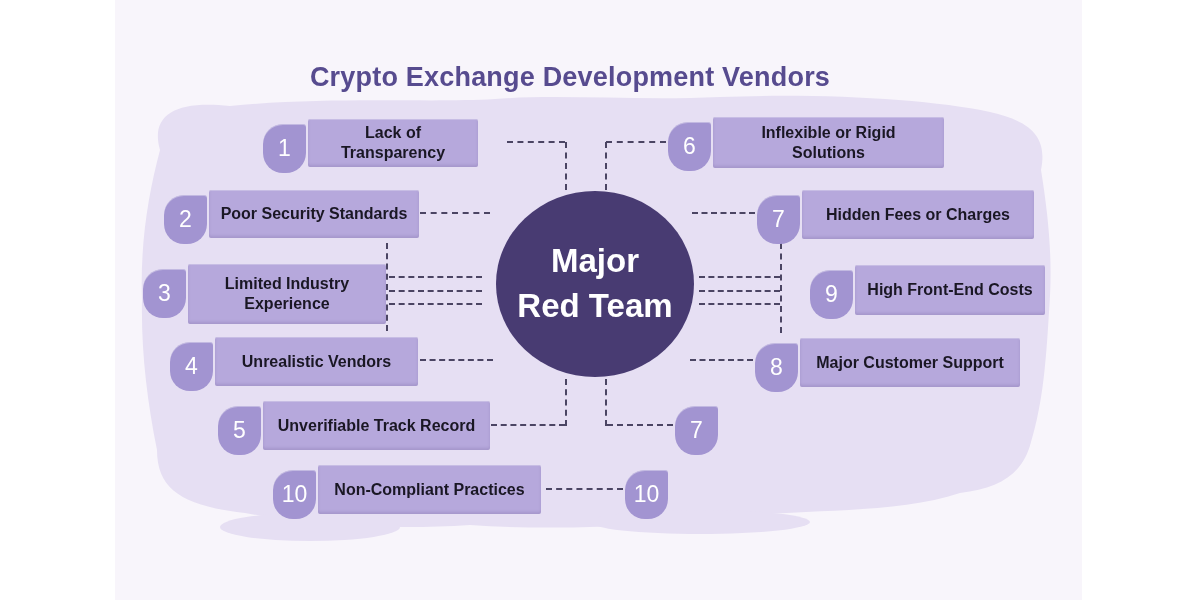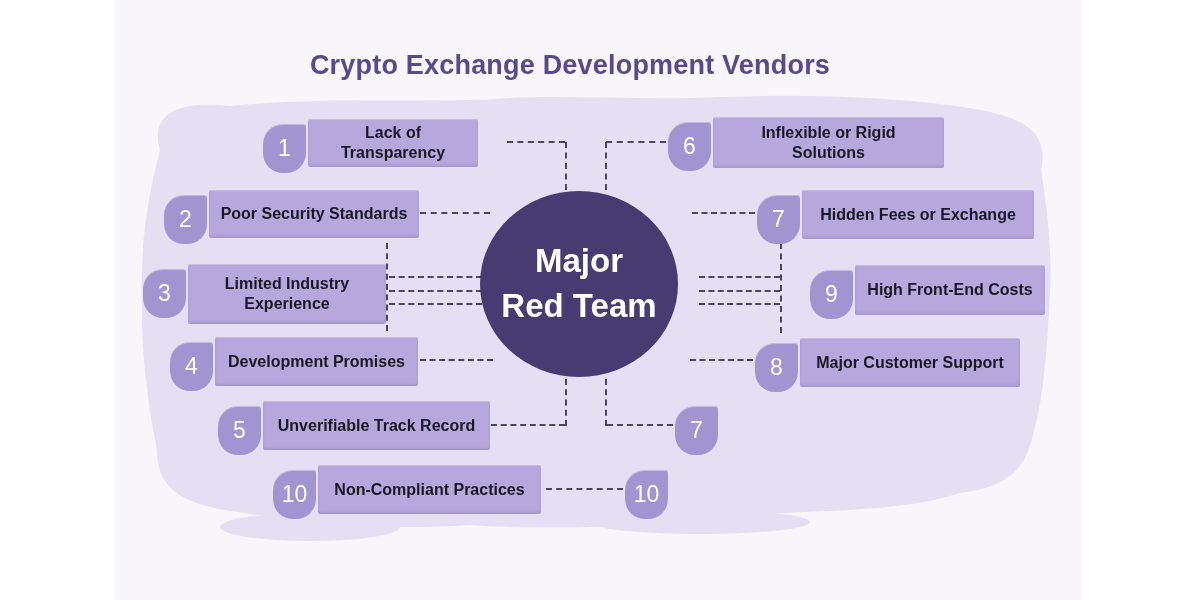--- a/index.html
+++ b/index.html
@@ -8,26 +8,26 @@
     background:#ffffff;
     font-family:"Liberation Sans", sans-serif;
   }
   .canvas{position:absolute;left:0;top:0;width:1200px;height:600px;}
   .card{
     position:absolute;left:115px;top:0;width:967px;height:600px;
     background:#f8f5fb;
   }
   .blob-svg{position:absolute;left:0;top:0;width:1200px;height:600px;pointer-events:none;}
   .title{
-    position:absolute;left:270px;top:50px;width:600px;
+    position:absolute;left:270px;top:62px;width:600px;
     text-align:center;font-size:27px;font-weight:700;color:#574b8f;
     letter-spacing:.2px;
   }
   .center-circle{
-    position:absolute;left:480px;top:191px;width:198px;height:186px;
+    position:absolute;left:496px;top:191px;width:198px;height:186px;
     background:#483b72;border-radius:50%;
     display:flex;align-items:center;justify-content:center;text-align:center;
   }
   .center-label{
     color:#ffffff;font-size:33px;font-weight:700;line-height:1.35;
   }
   .item{position:absolute;}
   .badge{
     position:absolute;left:0;top:5px;width:43px;height:49px;
     background:#a294d1;color:#ffffff;
@@ -115,38 +115,38 @@
   <div class="item" style="left:164px;top:190px;">
     <span class="badge">2</span>
     <div class="box" style="width:210px;height:48px;">Poor Security Standards</div>
   </div>
   <div class="item" style="left:143px;top:264px;">
     <span class="badge">3</span>
     <div class="box two-line" style="width:198px;height:60px;">Limited Industry Experience</div>
   </div>
   <div class="item" style="left:170px;top:337px;">
     <span class="badge">4</span>
-    <div class="box" style="width:203px;height:49px;">Development Promises</div>
+    <div class="box" style="width:203px;height:49px;">Unrealistic Vendors</div>
   </div>
   <div class="item" style="left:218px;top:401px;">
     <span class="badge">5</span>
     <div class="box" style="width:227px;height:49px;">Unverifiable Track Record</div>
   </div>
   <div class="item" style="left:273px;top:465px;">
     <span class="badge">10</span>
     <div class="box" style="width:223px;height:49px;">Non-Compliant Practices</div>
   </div>
 
   <div class="item" style="left:668px;top:117px;">
     <span class="badge">6</span>
     <div class="box two-line" style="width:231px;height:51px;">Inflexible or Rigid Solutions</div>
   </div>
   <div class="item" style="left:757px;top:190px;">
     <span class="badge">7</span>
-    <div class="box" style="width:232px;height:49px;">Hidden Fees or Exchange</div>
+    <div class="box" style="width:232px;height:49px;">Hidden Fees or Charges</div>
   </div>
   <div class="item" style="left:810px;top:265px;">
     <span class="badge">9</span>
     <div class="box" style="width:190px;height:50px;">High Front-End Costs</div>
   </div>
   <div class="item" style="left:755px;top:338px;">
     <span class="badge">8</span>
     <div class="box" style="width:220px;height:49px;">Major Customer Support</div>
   </div>
   <div class="item" style="left:675px;top:401px;">

